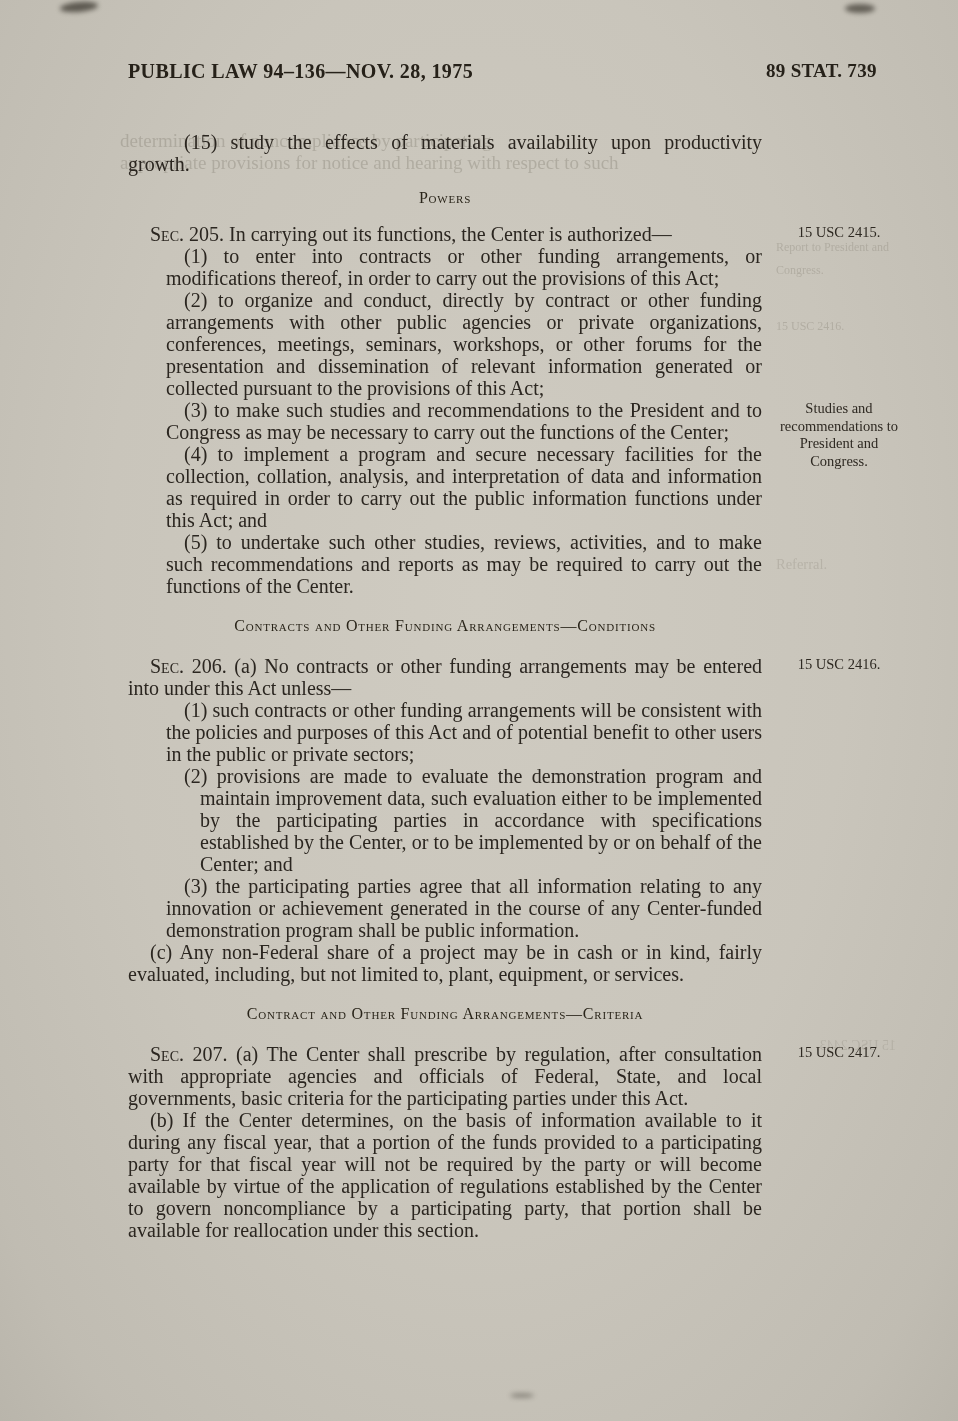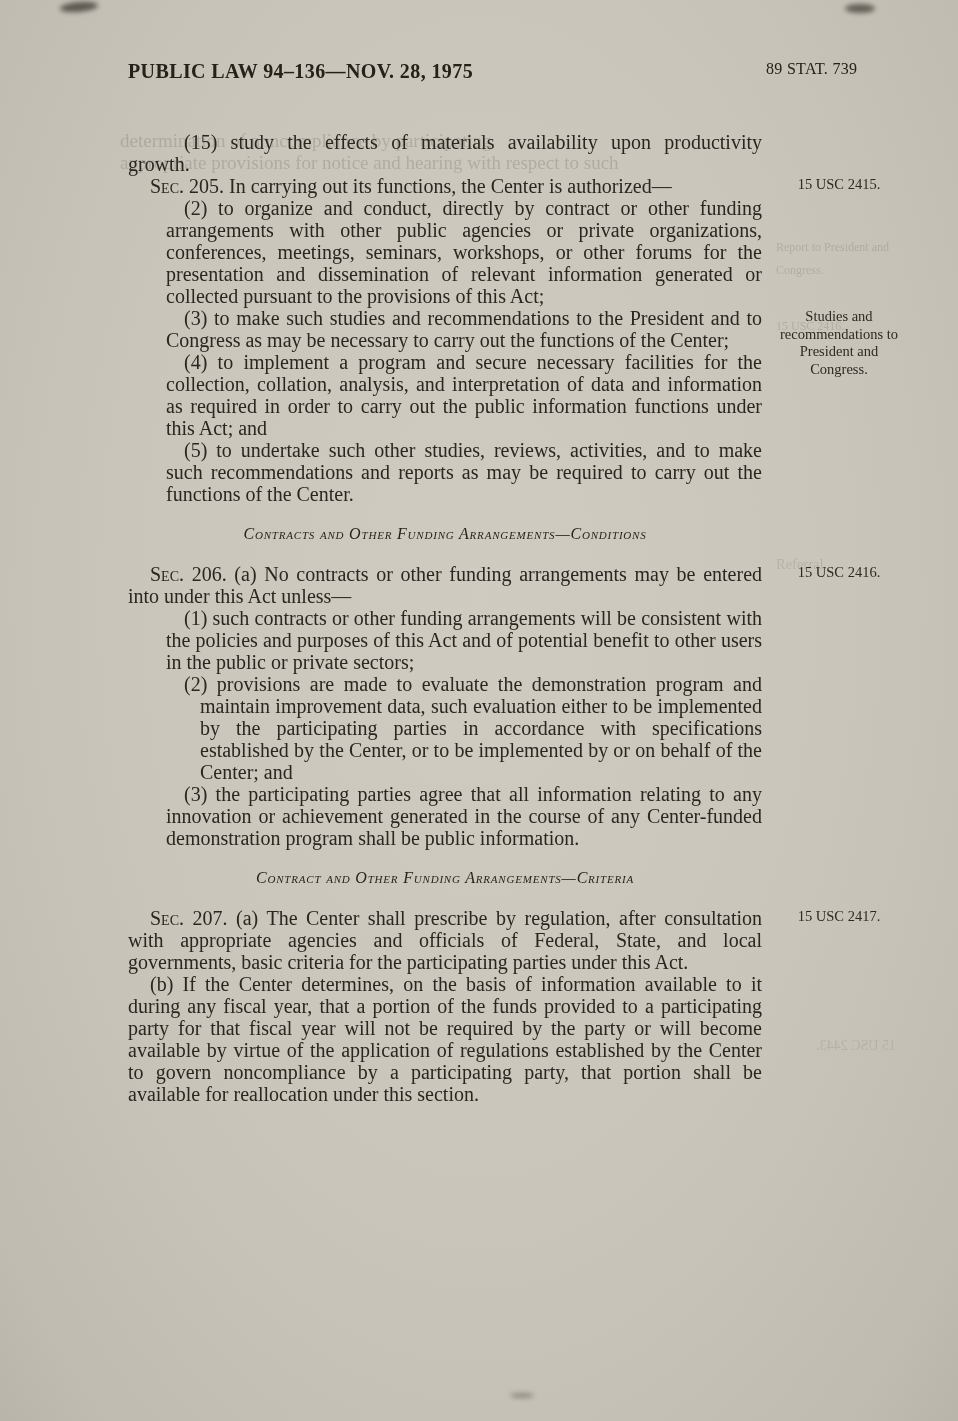--- a/index.html
+++ b/index.html
@@ -29,21 +29,21 @@
   .bleed-usc2 { top:1038px; left:776px; width:120px; font-size:14px; opacity:.28; transform:scaleX(-1); }
 
   
   .header-title {
     position:absolute; top:60px; left:128px; width:634px;
     text-align:left; font-weight:bold; font-size:20px; letter-spacing:.4px;
     color:#262119;
   }
   .stat-ref {
     position:absolute; top:60px; left:766px;
-    font-weight:normal; font-size:16px; letter-spacing:.3px;
+    font-weight:bold; font-size:19px; letter-spacing:.3px;
     color:#262119; white-space:nowrap;
   }
 
   
   .column {
     position:absolute; top:106px; left:128px; width:634px;
     font-size:20px; line-height:22px;
     text-align:justify;
     hyphens:auto; -webkit-hyphens:auto;
     color:#2b2620;
@@ -56,21 +56,21 @@
   .li       { margin-left:38px; text-indent:18px; }
   .li-hang  { margin-left:72px; text-indent:-16px; }
 
   .heading {
     text-align:center; text-indent:0;
     font-variant:small-caps;
     font-size:16px; letter-spacing:.8px;
     color:#292419;
   }
   .heading-powers { margin:12px 0 14px; }
-  .heading-wide   { margin:18px 0 18px;font-style:italic; }
+  .heading-wide   { margin:18px 0 18px; }
 
   .sc { font-variant:small-caps; }
 
   
   .note {
     position:absolute; top:1px; left:649px; width:124px;
     font-size:14.5px; line-height:17.5px;
     text-align:center; text-indent:0;
     hyphens:none; -webkit-hyphens:none;
     color:#2e2922; white-space:normal;
@@ -97,45 +97,48 @@
   <div class="bleed bleed-referral">Referral.</div>
   <div class="bleed bleed-usc2">15 USC 2443.</div>
 
   <div class="header-title">PUBLIC LAW 94–136—NOV. 28, 1975</div>
   <div class="stat-ref">89 STAT. 739</div>
 
   <div class="column">
 
     <div class="block p15">(15) study the effects of materials availability upon productivity growth.</div>
 
+    <div class="block heading heading-powers">Powers</div>
 
     <div class="block p-ind">
       <span class="sc">Sec. 205.</span><span> In carrying out its functions, the Center is authorized—</span>
       <span class="note">15 USC 2415.</span>
     </div>
 
+    <div class="block li">(1) to enter into contracts or other funding arrangements, or modifications thereof, in order to carry out the provisions of this Act;</div>
     <div class="block li">(2) to organize and conduct, directly by contract or other funding arrangements with other public agencies or private organizations, conferences, meetings, seminars, workshops, or other forums for the presentation and dissemination of relevant information generated or collected pursuant to the provisions of this Act;</div>
     <div class="block li">
       <span>(3) to make such studies and recommendations to the President and to Congress as may be necessary to carry out the functions of the Center;</span>
       <span class="note note-in-li">Studies and recommendations to President and Congress.</span>
     </div>
     <div class="block li">(4) to implement a program and secure necessary facilities for the collection, collation, analysis, and interpretation of data and information as required in order to carry out the public information functions under this Act; and</div>
     <div class="block li">(5) to undertake such other studies, reviews, activities, and to make such recommendations and reports as may be required to carry out the functions of the Center.</div>
 
     <div class="block heading heading-wide">Contracts and Other Funding Arrangements—Conditions</div>
 
     <div class="block p-ind">
       <span class="sc">Sec. 206.</span><span> (a) No contracts or other funding arrangements may be entered into under this Act unless—</span>
       <span class="note">15 USC 2416.</span>
     </div>
 
     <div class="block li">(1) such contracts or other funding arrangements will be consistent with the policies and purposes of this Act and of potential benefit to other users in the public or private sectors;</div>
     <div class="block li-hang">(2) provisions are made to evaluate the demonstration program and maintain improvement data, such evaluation either to be implemented by the participating parties in accordance with specifications established by the Center, or to be implemented by or on behalf of the Center; and</div>
     <div class="block li">(3) the participating parties agree that all information relating to any innovation or achievement generated in the course of any Center-funded demonstration program shall be public information.</div>
 
+    <div class="block p-ind">(c) Any non-Federal share of a project may be in cash or in kind, fairly evaluated, including, but not limited to, plant, equipment, or services.</div>
 
     <div class="block heading heading-wide">Contract and Other Funding Arrangements—Criteria</div>
 
     <div class="block p-ind">
       <span class="sc">Sec. 207.</span><span> (a) The Center shall prescribe by regulation, after consultation with appropriate agencies and officials of Federal, State, and local governments, basic criteria for the participating parties under this Act.</span>
       <span class="note">15 USC 2417.</span>
     </div>
 
     <div class="block p-ind">(b) If the Center determines, on the basis of information available to it during any fiscal year, that a portion of the funds provided to a participating party for that fiscal year will not be required by the party or will become available by virtue of the application of regulations established by the Center to govern noncompliance by a participating party, that portion shall be available for reallocation under this section.</div>
 

